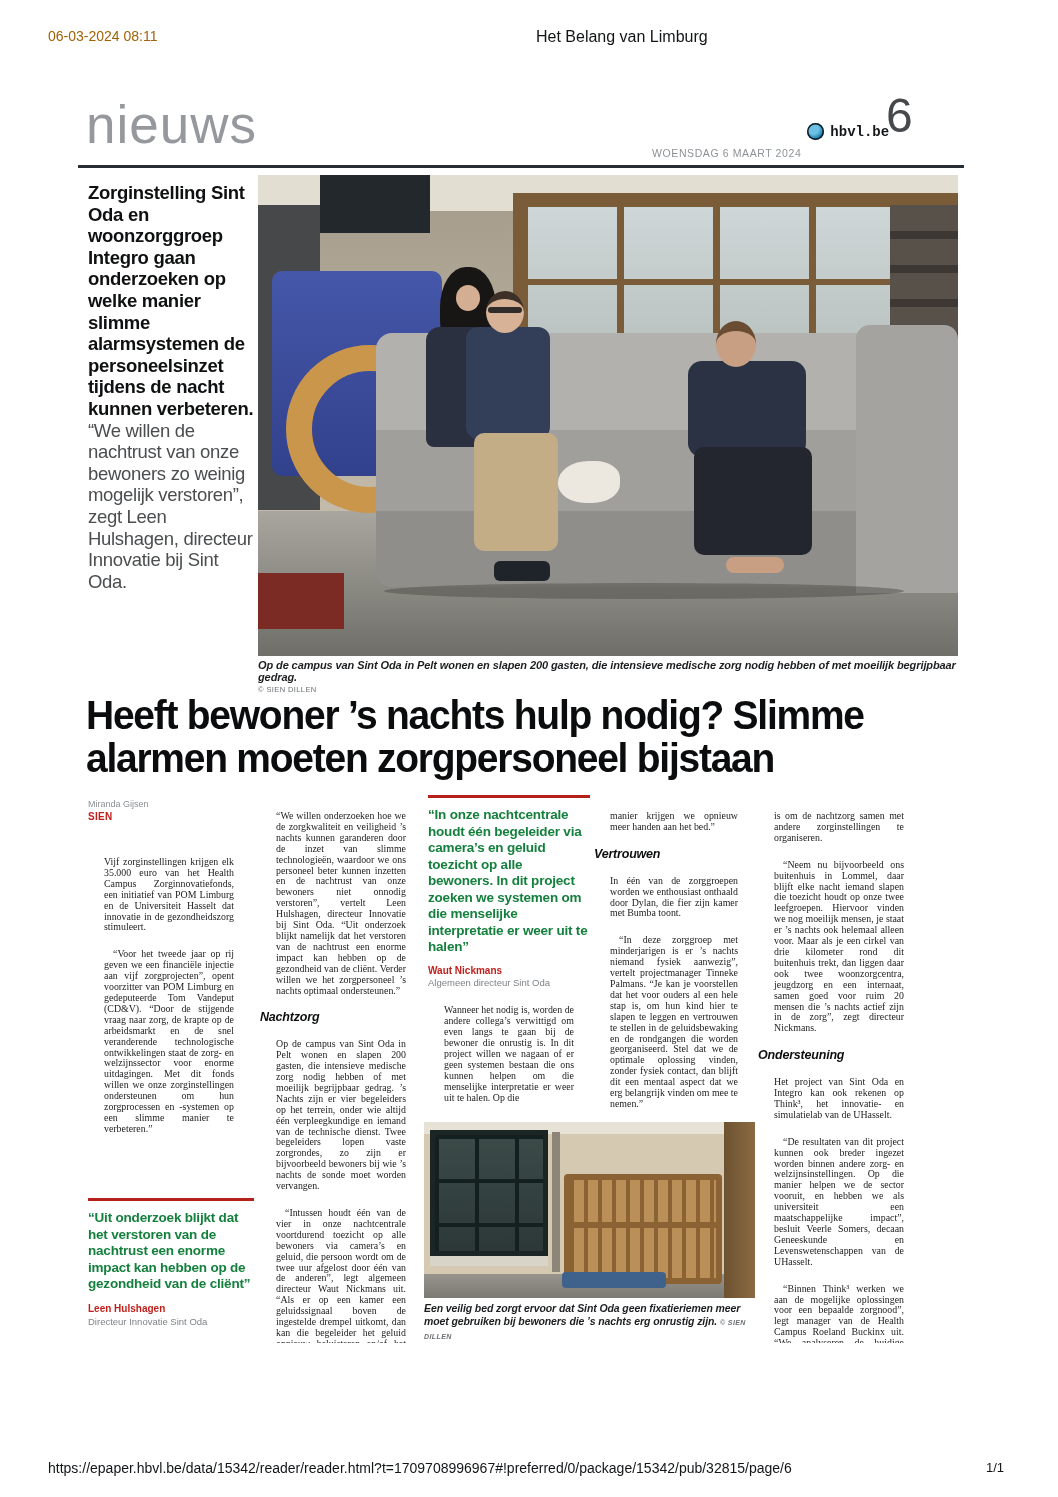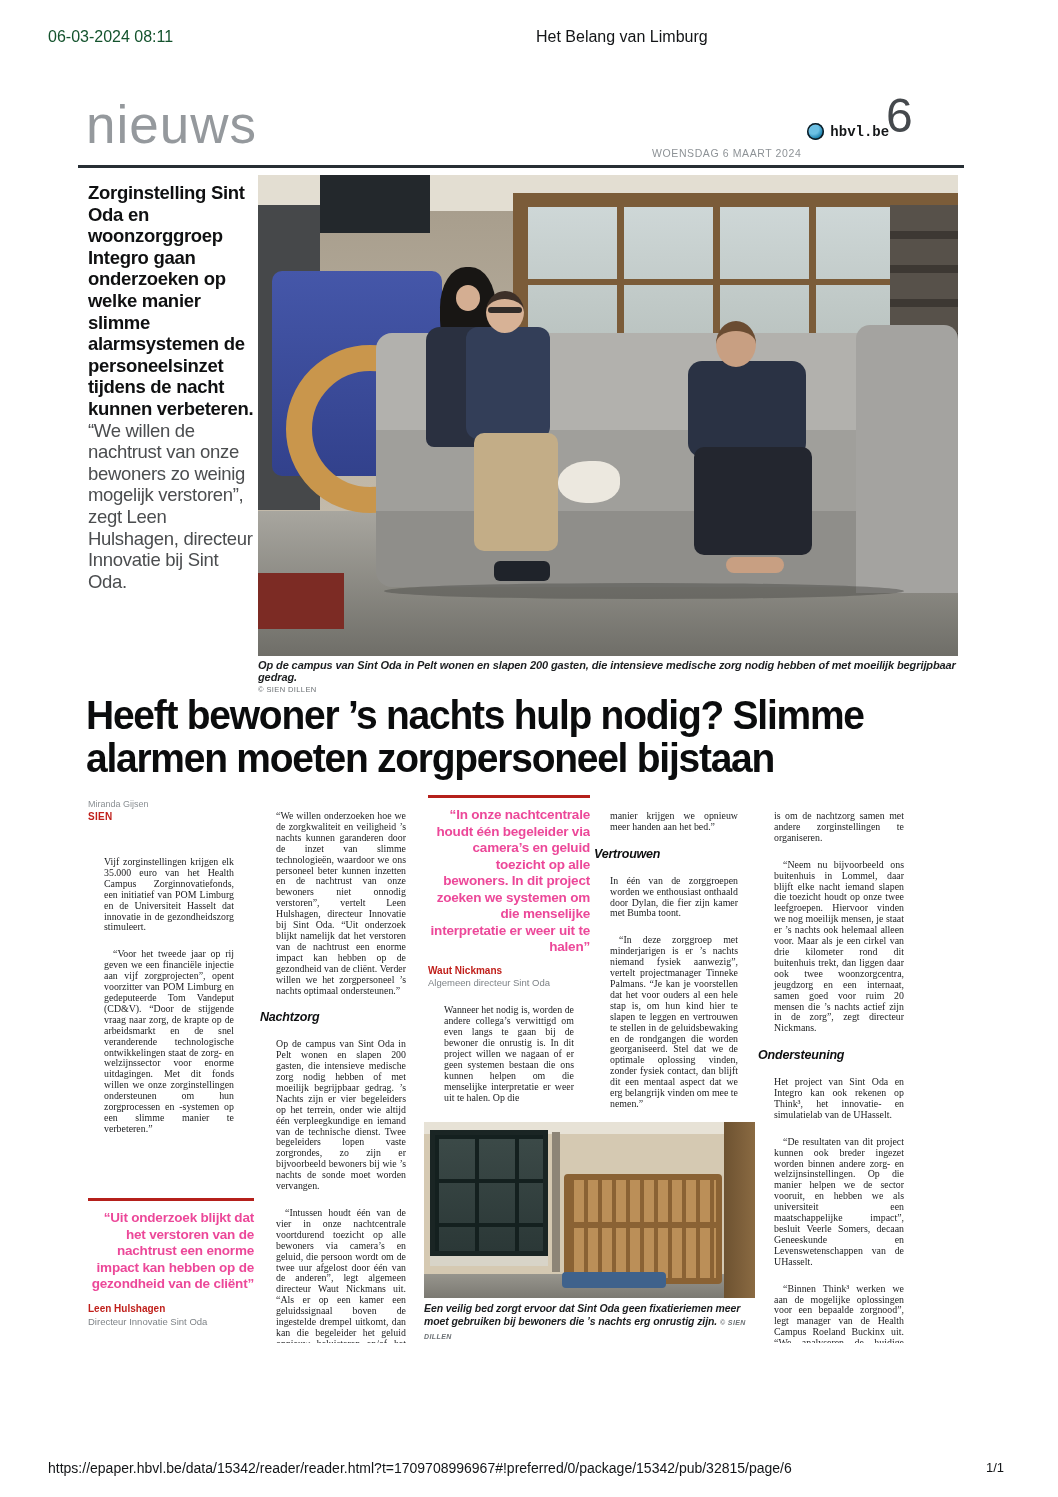--- a/index.html
+++ b/index.html
@@ -1,21 +1,21 @@
 <!DOCTYPE html>
 <html><head>
 <meta charset="utf-8">
 <style>
   html,body{margin:0;padding:0;background:#fff;}
   .canvas{position:relative;width:1058px;height:1497px;background:#fff;overflow:hidden;
           font-family:"Liberation Sans",sans-serif;color:#111;}
   .abs{position:absolute;}
 
   
-  .ph-date{left:48px;top:28px;font-size:16px;color:#14532d;}
+  .ph-date{left:48px;top:28px;font-size:14px;color:#a16207;}
   .ph-title{left:536px;top:28px;font-size:16px;color:#131517;}
   .ft-url{left:48px;top:1460px;font-size:14px;color:#131517;}
   .ft-page{left:986px;top:1460px;font-size:13px;color:#131517;}
 
   
   .section{left:86px;top:94px;font-size:53px;color:#95999d;letter-spacing:1px;}
   .mh-meta{left:652px;top:104px;display:flex;align-items:center;gap:6px;}
   .mh-date{font-size:10.5px;color:#8d9296;letter-spacing:.6px;margin-top:43px;}
   .logo{width:17px;height:17px;border-radius:50%;
         background:radial-gradient(circle at 38% 35%, #6cc0e4 0 34%, #1f85b2 62%, #0c1d27 100%);
@@ -46,21 +46,21 @@
   .subhead{font-family:"Liberation Sans",sans-serif;font-size:12.5px;font-weight:bold;
            margin:7px 0 3px;letter-spacing:-.2px;color:#0e0f10;text-align:left;font-style:italic;}
   .c1{left:88px;top:841px;width:162px;height:350px;}
   .c2{left:260px;top:795px;width:162px;height:548px;}
   .c3{left:428px;top:795px;width:162px;height:330px;}
   .c4{left:594px;top:795px;width:160px;height:328px;}
   .c5{left:758px;top:795px;width:162px;height:548px;}
 
   
   .pq{border-top:3px solid #b5201b;padding-top:9px;font-family:"Liberation Sans",sans-serif;text-align:left;}
-  .pq-text{font-weight:bold;font-size:13.5px;line-height:16.5px;color:#ec4899;letter-spacing:-.2px;text-align:right;}
+  .pq-text{font-weight:bold;font-size:13.5px;line-height:16.5px;color:#15803d;letter-spacing:-.2px;}
   .pq-name{color:#c01f1a;font-weight:bold;font-size:10px;margin-top:10px;}
   .pq-role{color:#7e8387;font-size:9.5px;margin-top:2px;}
   .pq1{left:88px;top:1198px;width:166px;}
   .pq2{margin-bottom:9px;}
 
   
   .photo1{left:258px;top:175px;width:700px;height:481px;overflow:hidden;background:#b7ae9f;}
   .photo2{left:424px;top:1122px;width:331px;height:176px;overflow:hidden;background:#d5c9b2;}
   .photo1 div,.photo2 div{position:absolute;}
 

